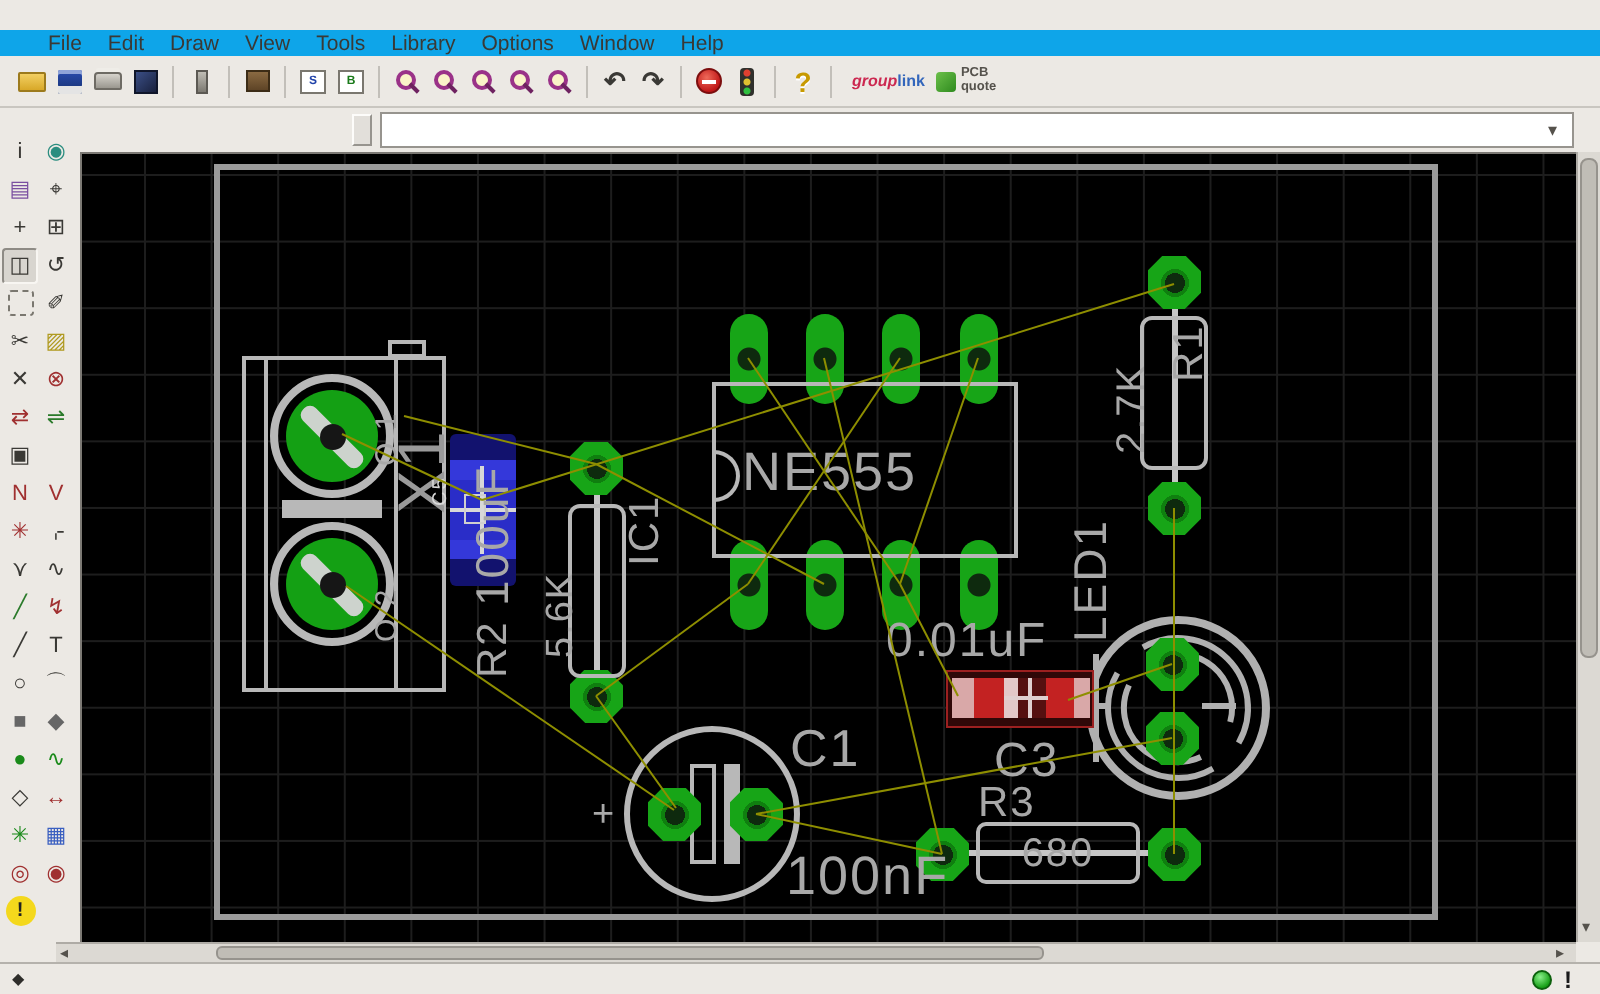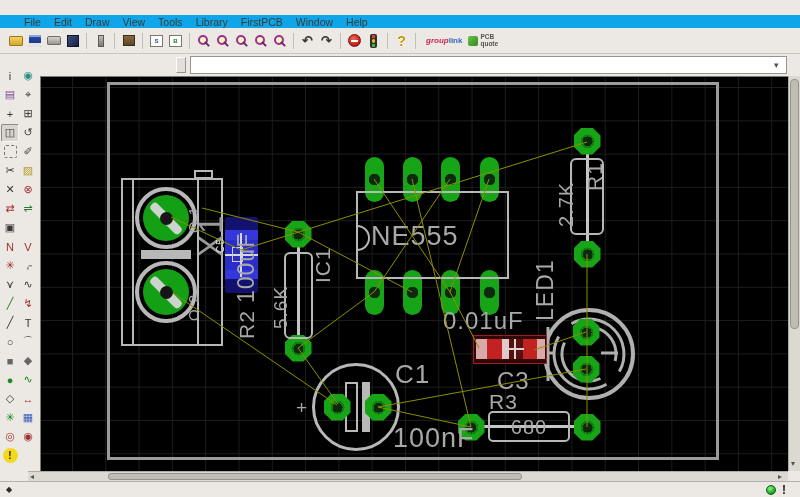--- a/index.html
+++ b/index.html
@@ -107,21 +107,21 @@
 <div id="app">
 
 
   <div id="menubar">
       <span class="menu-item">File</span>
       <span class="menu-item">Edit</span>
       <span class="menu-item">Draw</span>
       <span class="menu-item">View</span>
       <span class="menu-item">Tools</span>
       <span class="menu-item">Library</span>
-      <span class="menu-item">FirstPCB</span>
+      <span class="menu-item">Options</span>
       <span class="menu-item">Window</span>
       <span class="menu-item">Help</span>
     </div>
 
   <div id="toolbar">
       <span class="tb">
         <span class="ic-folder"></span>
       </span>
       <span class="tb">
         <span class="ic-floppy"></span>

